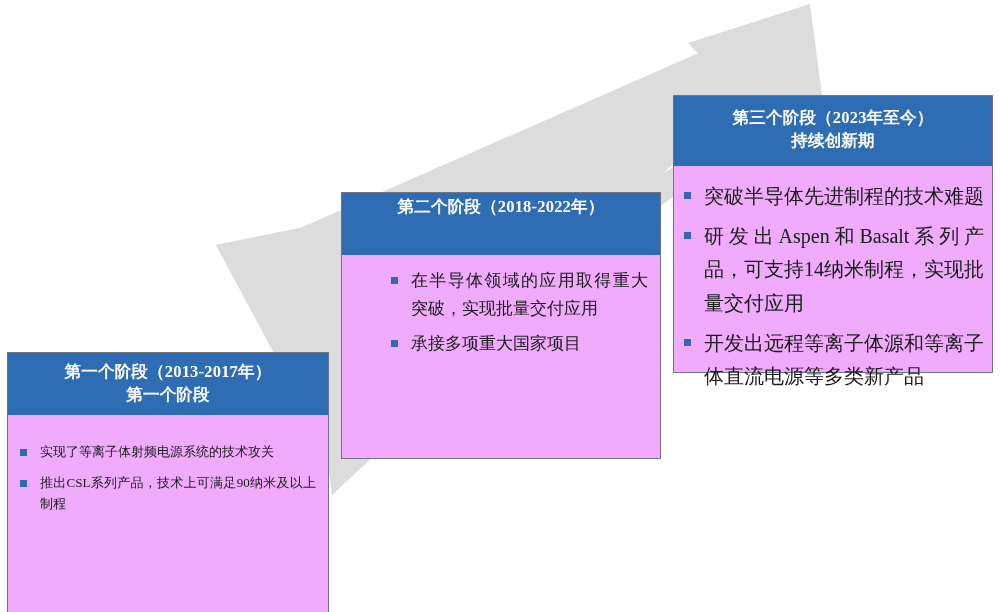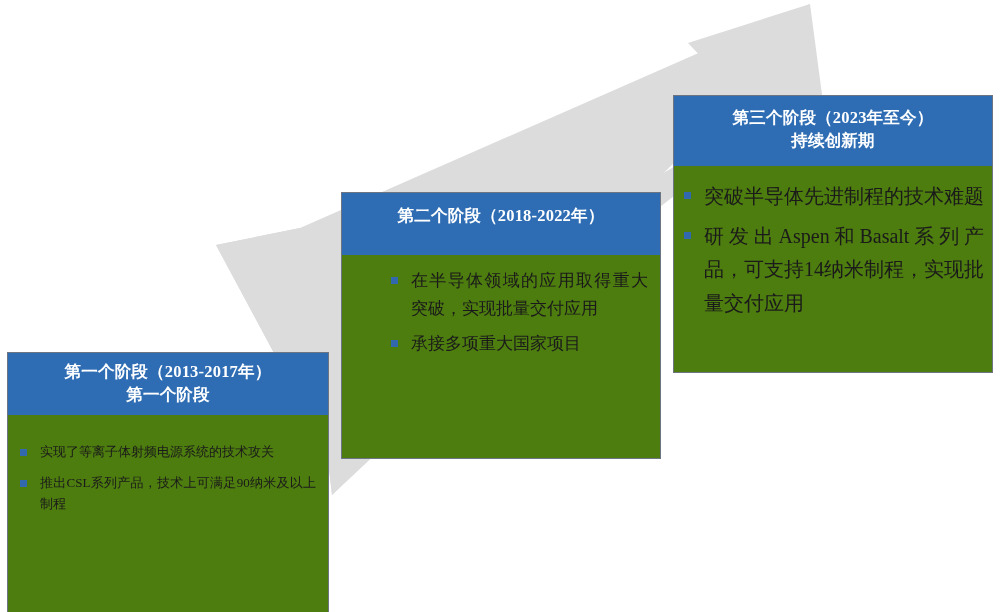--- a/index.html
+++ b/index.html
@@ -19,21 +19,21 @@
     position: absolute;
     left: 0; top: 0;
     width: 1000px;
     height: 612px;
     z-index: 1;
     pointer-events: none;
   }
   .stage-card {
     position: absolute;
     z-index: 5;
-    background: #4d7c0f;
+    background: #f0abfc;
     border: 1px solid #6e7582;
     box-sizing: border-box;
     box-shadow: 0 0 0 0 rgba(0,0,0,0);
   }
   .stage-header {
     background: #2e6db4;
     color: #ffffff;
     text-align: center;
     font-weight: bold;
     box-sizing: border-box;
@@ -79,21 +79,21 @@
     left: 7px; top: 336px; width: 322px; height: 266px; margin-top: 16px;
   }
   #card-1 .stage-header { font-size: 16.5px; height: 62px; padding-top: 7px; }
   #card-1 .stage-body { font-size: 13px; padding-top: 26px; }
   #card-1 ul.bullets > li { margin-bottom: 10px; }
 
   
   #card-2 {
     left: 341px; top: 192px; width: 320px; height: 267px;
   }
-  #card-2 .stage-header { font-size: 16.5px; height: 62px; padding-top: 11px; }
+  #card-2 .stage-header { font-size: 16.5px; height: 62px; padding-top: 2px; }
   #card-2 .stage-body { font-size: 17px; padding-top: 12px; margin-left: 37px; }
   #card-2 ul.bullets > li { margin-bottom: 8px; }
 
   
   #card-3 {
     left: 673px; top: 95px; width: 320px; height: 278px;
   }
   #card-3 .stage-header { font-size: 16.5px; height: 70px; padding-top: 10px; }
   #card-3 .stage-body { font-size: 20px; padding-top: 14px; padding-left: 8px; padding-right: 8px; }
   #card-3 ul.bullets > li { margin-bottom: 7px; line-height: 1.66; }
@@ -154,17 +154,21 @@
     <div class="stage-body">
       <ul class="bullets">
         <li>
           <span class="sq"></span>
           <span>突破半导体先进制程的技术难题</span>
         </li>
         <li>
           <span class="sq"></span>
           <span>研发出Aspen和Basalt系列产品，可支持14纳米制程，实现批量交付应用</span>
         </li>
+        <li>
+          <span class="sq"></span>
+          <span>开发出远程等离子体源和等离子体直流电源等多类新产品</span>
+        </li>
       </ul>
     </div>
   </div>
 
 </div>
 
 </body></html>

